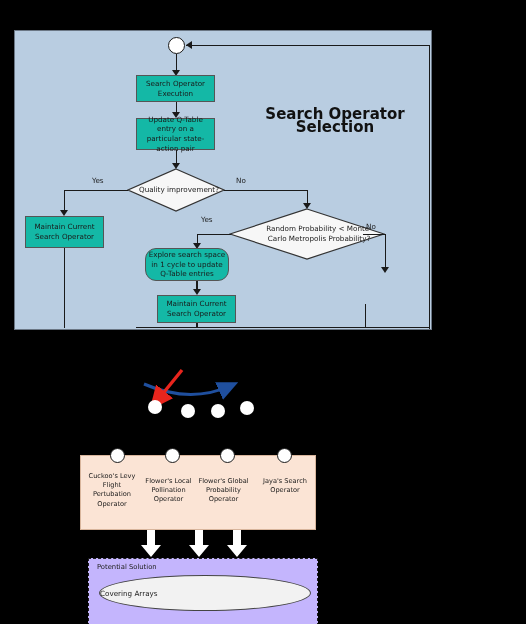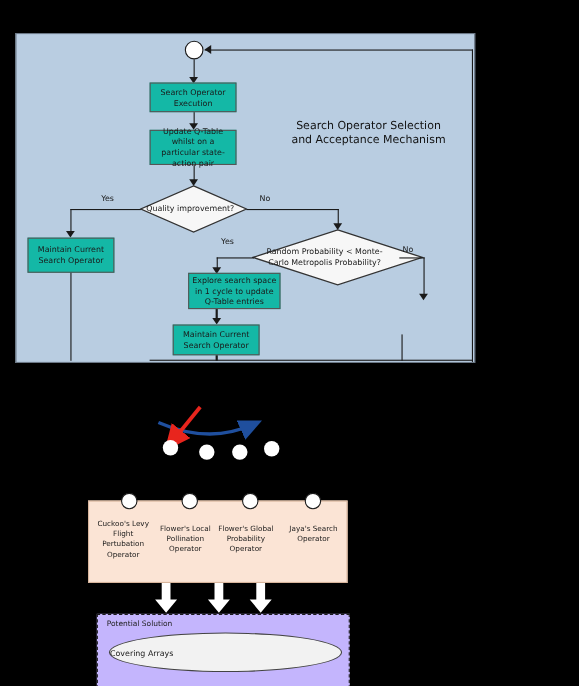--- a/index.html
+++ b/index.html
@@ -7,30 +7,30 @@
        font-family:"DejaVu Sans","Liberation Sans",sans-serif;}
   #stage{position:absolute;left:0;top:0;width:526px;height:624px;}
 
   
   .abs{position:absolute;box-sizing:border-box;}
 
   
   #blue-panel{left:14px;top:30px;width:418px;height:300px;
       background:#b9cde1;border:1px solid #6b7785;}
 
-  .panel-title{font-size:10px;font-weight:normal;color:#111;line-height:13px;
+  .panel-title{font-size:15px;font-weight:bold;color:#111;line-height:13px;
       text-align:center;}
 
   
   .pbox{background:#14b8a6;border:1px solid #555;
       display:flex;align-items:center;justify-content:center;text-align:center;
       font-size:7.2px;color:#1a1a1a;line-height:9.6px;padding:2px;}
 
   
-  .diamond{display:flex;align-items:center;justify-content:flex-start;}
+  .diamond{display:flex;align-items:center;justify-content:flex-end;}
   .diamond svg{position:absolute;left:0;top:0;}
   .diamond .dtext{position:relative;font-size:7.2px;color:#1a1a1a;
       line-height:9.6px;text-align:center;z-index:2;padding:0 6px;}
 
   
   .ln{background:#1a1a1a;}
   .lnv{width:1.4px;}
   .lnh{height:1.4px;}
 
   
@@ -76,42 +76,41 @@
 </style>
 </head>
 <body>
 
 <div id="stage">
 
   <div class="abs" id="blue-panel"></div>
 
   <div class="abs panel-title" style="left:250px;top:108px;width:170px;">
     <div>Search Operator Selection</div>
-    <div>and Acceptance Mechanism</div>
   </div>
 
   <div class="abs ln lnh" style="left:186px;top:44.5px;width:244px;"></div>
   <div class="abs ln lnv" style="left:429px;top:44.5px;height:284px;"></div>
   <div class="abs ln lnh" style="left:136px;top:327px;width:294px;"></div>
   <div class="abs arr-l" style="left:186px;top:40.5px;"></div>
 
   <div class="abs" id="start-node"></div>
 
   <div class="abs ln lnv" style="left:175.8px;top:54px;height:17px;"></div>
   <div class="abs arr-d" style="left:172px;top:70px;"></div>
 
   <div class="abs pbox" style="left:136px;top:75px;width:79px;height:27px;">
     <span>Search Operator Execution</span>
   </div>
 
   <div class="abs ln lnv" style="left:175.8px;top:102px;height:12px;"></div>
   <div class="abs arr-d" style="left:172px;top:112px;"></div>
 
   <div class="abs pbox" style="left:136px;top:118px;width:79px;height:32px;">
-    <span>Update Q-Table whilst on a particular state-action pair</span>
+    <span>Update Q-Table entry on a particular state-action pair</span>
   </div>
 
   <div class="abs ln lnv" style="left:175.8px;top:150px;height:15px;"></div>
   <div class="abs arr-d" style="left:172px;top:163px;"></div>
 
   <div class="abs diamond" style="left:127px;top:168px;width:98px;height:44px;">
     <svg width="98" height="44" viewBox="0 0 98 44">
       <polygon points="49,1 97,22 49,43 1,22" fill="#f7f7f7" stroke="#333" stroke-width="1.2"></polygon>
     </svg>
     <div class="dtext">Quality improvement?</div>
@@ -137,21 +136,21 @@
       <polygon points="78,1 155,26 78,51 1,26" fill="#f7f7f7" stroke="#333" stroke-width="1.2"></polygon>
     </svg>
     <div class="dtext" style="width:120px;">Random Probability &lt; Monte-Carlo Metropolis Probability?</div>
   </div>
 
   <div class="abs elabel" style="left:201px;top:215px;">Yes</div>
   <div class="abs ln lnh" style="left:197px;top:233.5px;width:34px;"></div>
   <div class="abs ln lnv" style="left:197px;top:233.5px;height:12px;"></div>
   <div class="abs arr-d" style="left:193.2px;top:243px;"></div>
 
-  <div class="abs pbox" style="left:171px;top:248px;width:84px;height:33px;">
+  <div class="abs pbox" style="left:145px;top:248px;width:84px;height:33px;border-radius:11px;">
     <span>Explore search space in 1 cycle to update Q-Table entries</span>
   </div>
 
   <div class="abs ln lnv" style="left:196.3px;top:281px;height:10px;"></div>
   <div class="abs arr-d" style="left:192.5px;top:289px;"></div>
 
   <div class="abs pbox" style="left:157px;top:295px;width:79px;height:28px;">
     <span>Maintain Current Search Operator</span>
   </div>
   <div class="abs ln lnv" style="left:196.3px;top:323px;height:5px;"></div>

